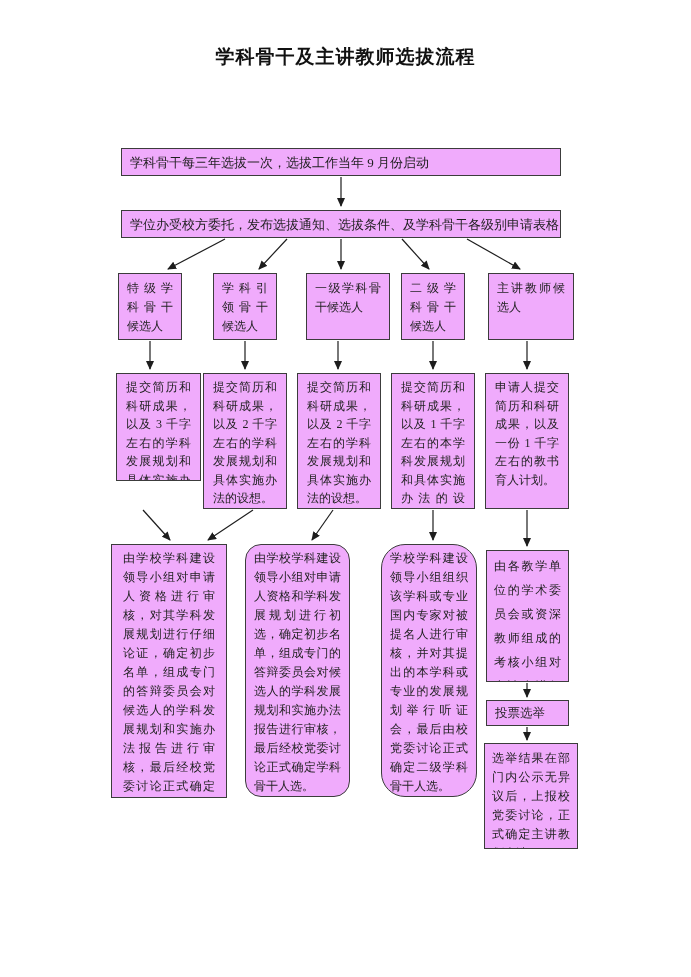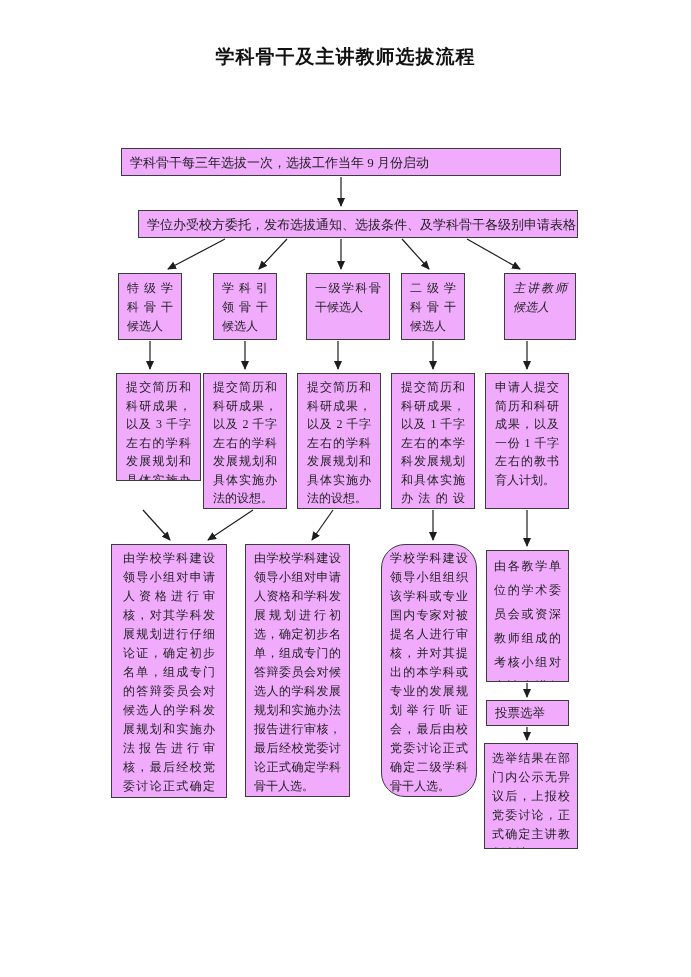--- a/index.html
+++ b/index.html
@@ -26,21 +26,21 @@
     text-align:justify;text-justify:inter-ideograph;
     overflow:hidden;
   }
   .banner{
     display:flex;align-items:center;
     padding:0 8px;font-size:13px;text-align:left;white-space:nowrap;
   }
   .cand{padding:5px 8px 0;}
   .sub{padding:4px 9px 0;line-height:18.5px;}
   .rev-a{padding:4px 11px 0;}
-  .rev-b{padding:4px 8px 4px;}
+  .rev-b{padding:4px 8px 4px;border-radius:16px;}
   .rev-c{padding:4px 8px 0;}
   .rev-d{padding:3px 7px 0;line-height:24px;}
   .vote{display:flex;align-items:center;padding:0 8px;font-size:12.5px;text-align:left;}
   .result{padding:5px 7px 0;}
 </style>
 </head>
 <body>
 
 <div class="page">
 
@@ -71,27 +71,27 @@
     <line x1="253" y1="510" x2="208" y2="540" marker-end="url(#ah)"></line>
     <line x1="333" y1="510" x2="312" y2="540" marker-end="url(#ah)"></line>
     <line x1="433" y1="510" x2="433" y2="540" marker-end="url(#ah)"></line>
     <line x1="527" y1="510" x2="527" y2="546" marker-end="url(#ah)"></line>
 
     <line x1="527" y1="683" x2="527" y2="697" marker-end="url(#ah)"></line>
     <line x1="527" y1="727" x2="527" y2="740" marker-end="url(#ah)"></line>
   </svg>
 
   <div class="box banner" style="left:121px;top:148px;width:440px;height:28px;">学科骨干每三年选拔一次，选拔工作当年 9 月份启动</div>
-  <div class="box banner" style="left:121px;top:210px;width:440px;height:28px;margin-left:17px;">学位办受校方委托，发布选拔通知、选拔条件、及学科骨干各级别申请表格</div>
+  <div class="box banner" style="left:121px;top:210px;width:440px;height:28px;">学位办受校方委托，发布选拔通知、选拔条件、及学科骨干各级别申请表格</div>
 
   <div class="box cand" style="left:118px;top:273px;width:64px;height:67px;">特级学科骨干候选人</div>
   <div class="box cand" style="left:213px;top:273px;width:64px;height:67px;">学科引领骨干候选人</div>
   <div class="box cand" style="left:306px;top:273px;width:84px;height:67px;">一级学科骨干候选人</div>
   <div class="box cand" style="left:401px;top:273px;width:64px;height:67px;">二级学科骨干候选人</div>
-  <div class="box cand" style="left:504px;top:273px;width:72px;height:67px;font-style:italic;">主讲教师候选人</div>
+  <div class="box cand" style="left:488px;top:273px;width:86px;height:67px;">主讲教师候选人</div>
 
   <div class="box sub" style="left:116px;top:373px;width:85px;height:108px;">提交简历和科研成果，以及 3 千字左右的学科发展规划和具体实施办法的设想。</div>
   <div class="box sub" style="left:203px;top:373px;width:84px;height:136px;">提交简历和科研成果，以及 2 千字左右的学科发展规划和具体实施办法的设想。</div>
   <div class="box sub" style="left:297px;top:373px;width:84px;height:136px;">提交简历和科研成果，以及 2 千字左右的学科发展规划和具体实施办法的设想。</div>
   <div class="box sub" style="left:391px;top:373px;width:84px;height:136px;">提交简历和科研成果，以及 1 千字左右的本学科发展规划和具体实施办法的设想。</div>
   <div class="box sub" style="left:485px;top:373px;width:84px;height:136px;">申请人提交简历和科研成果，以及一份 1 千字左右的教书育人计划。</div>
 
   <div class="box rev-a" style="left:111px;top:544px;width:116px;height:254px;">由学校学科建设领导小组对申请人资格进行审核，对其学科发展规划进行仔细论证，确定初步名单，组成专门的答辩委员会对候选人的学科发展规划和实施办法报告进行审核，最后经校党委讨论正式确定学科骨干人选。</div>
   <div class="box rev-b" style="left:245px;top:544px;width:105px;height:253px;">由学校学科建设领导小组对申请人资格和学科发展规划进行初选，确定初步名单，组成专门的答辩委员会对候选人的学科发展规划和实施办法报告进行审核，最后经校党委讨论正式确定学科骨干人选。</div>
   <div class="box rev-c" style="left:381px;top:544px;width:96px;height:253px;border-radius:24px;">学校学科建设领导小组组织该学科或专业国内专家对被提名人进行审核，并对其提出的本学科或专业的发展规划举行听证会，最后由校党委讨论正式确定二级学科骨干人选。</div>

